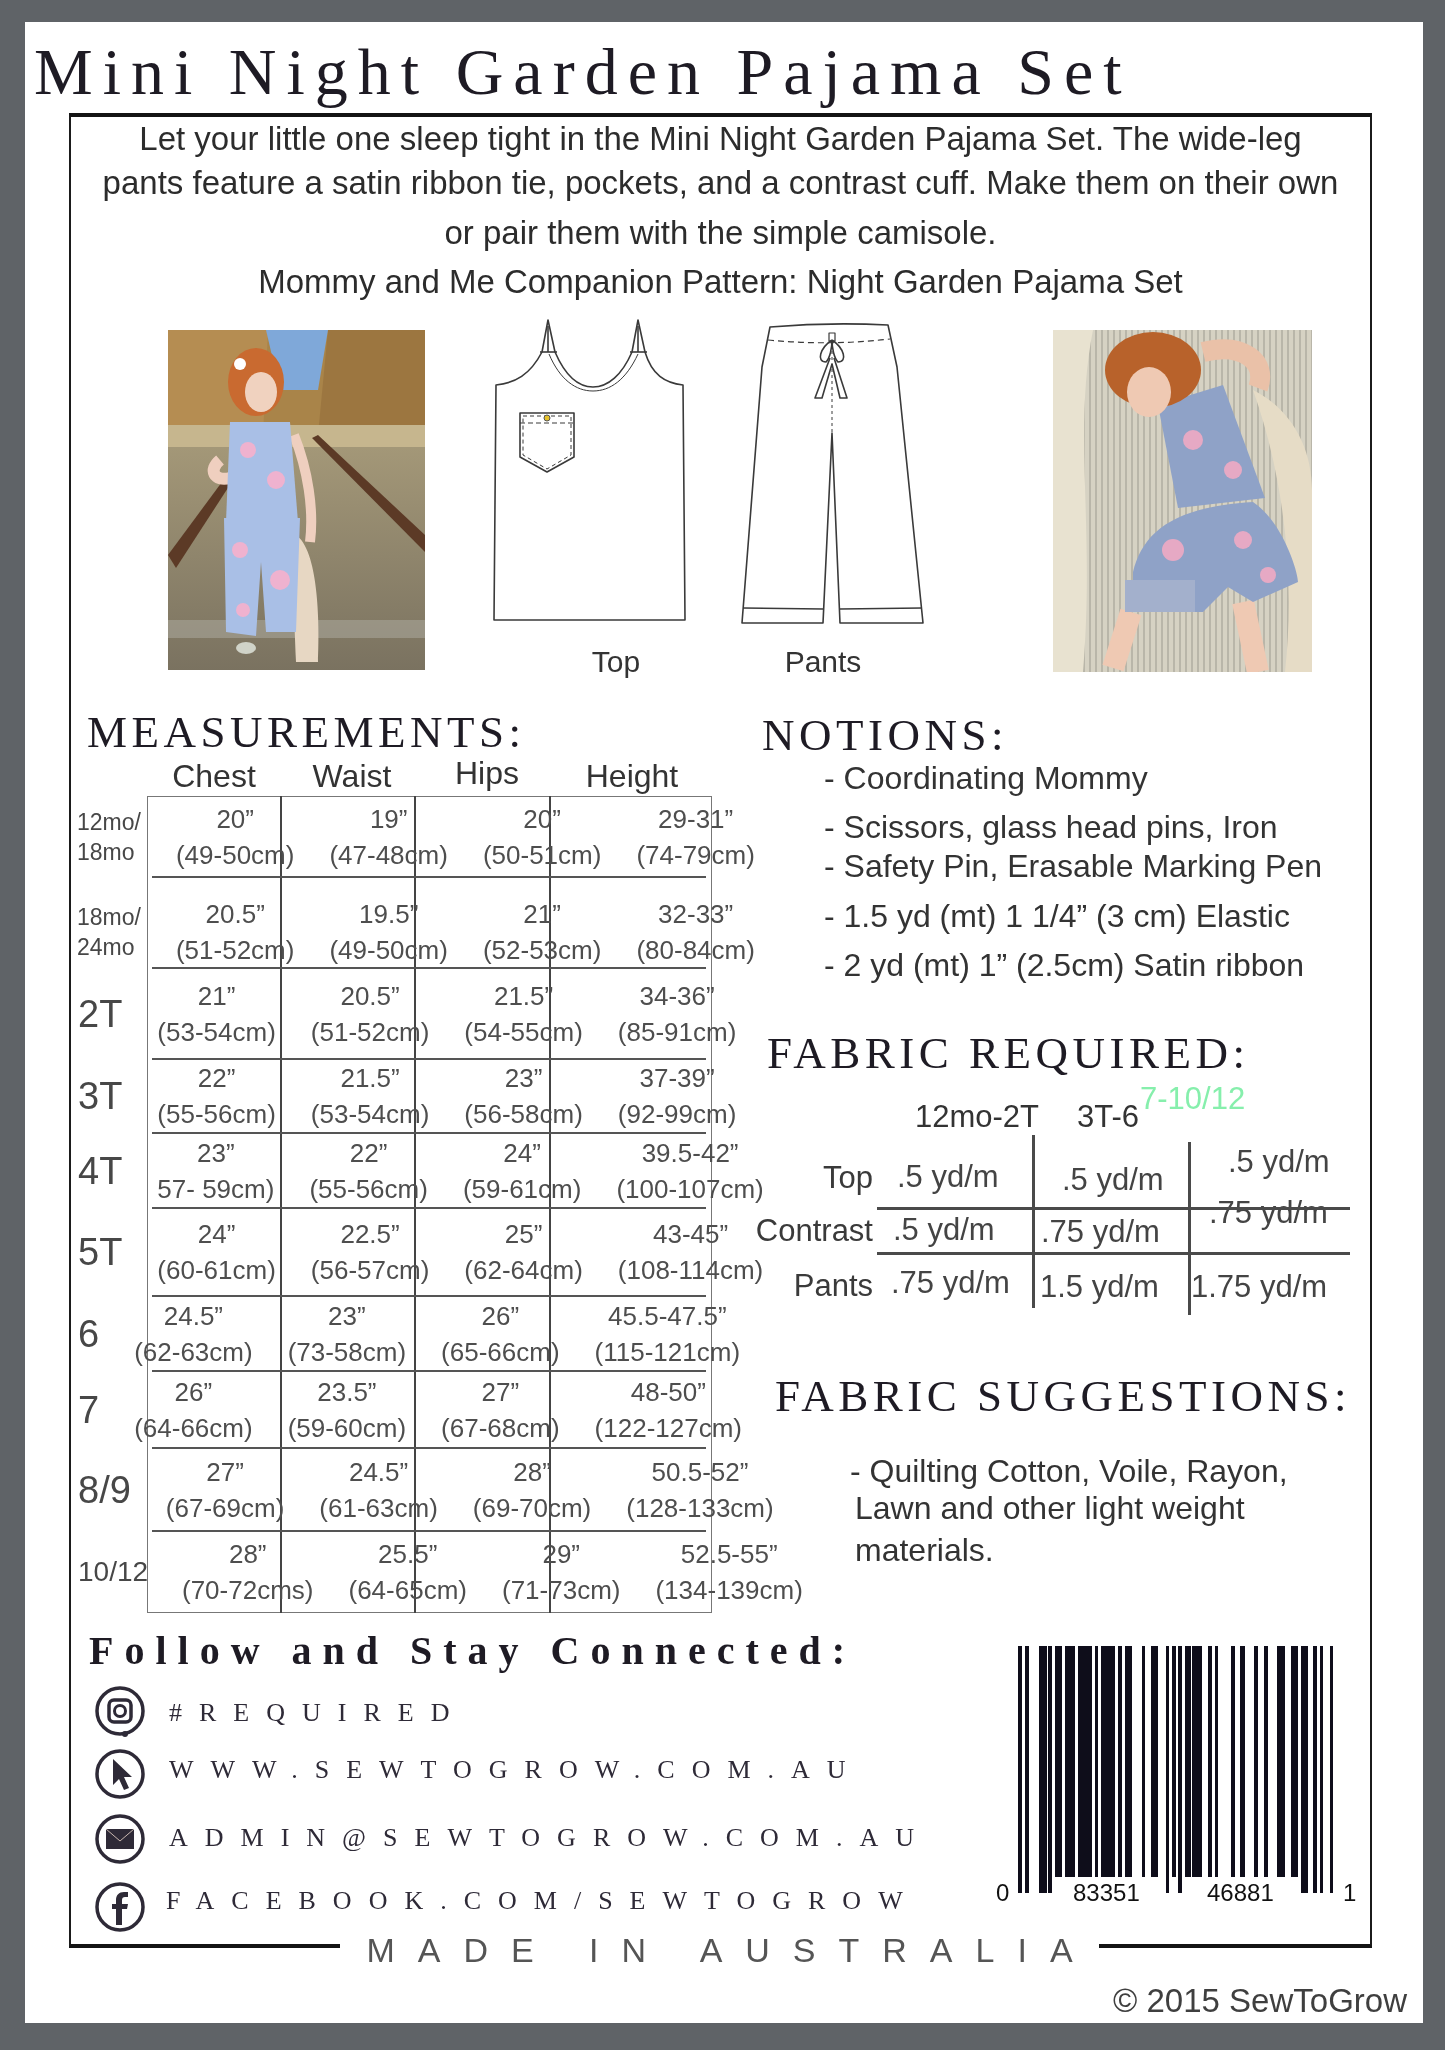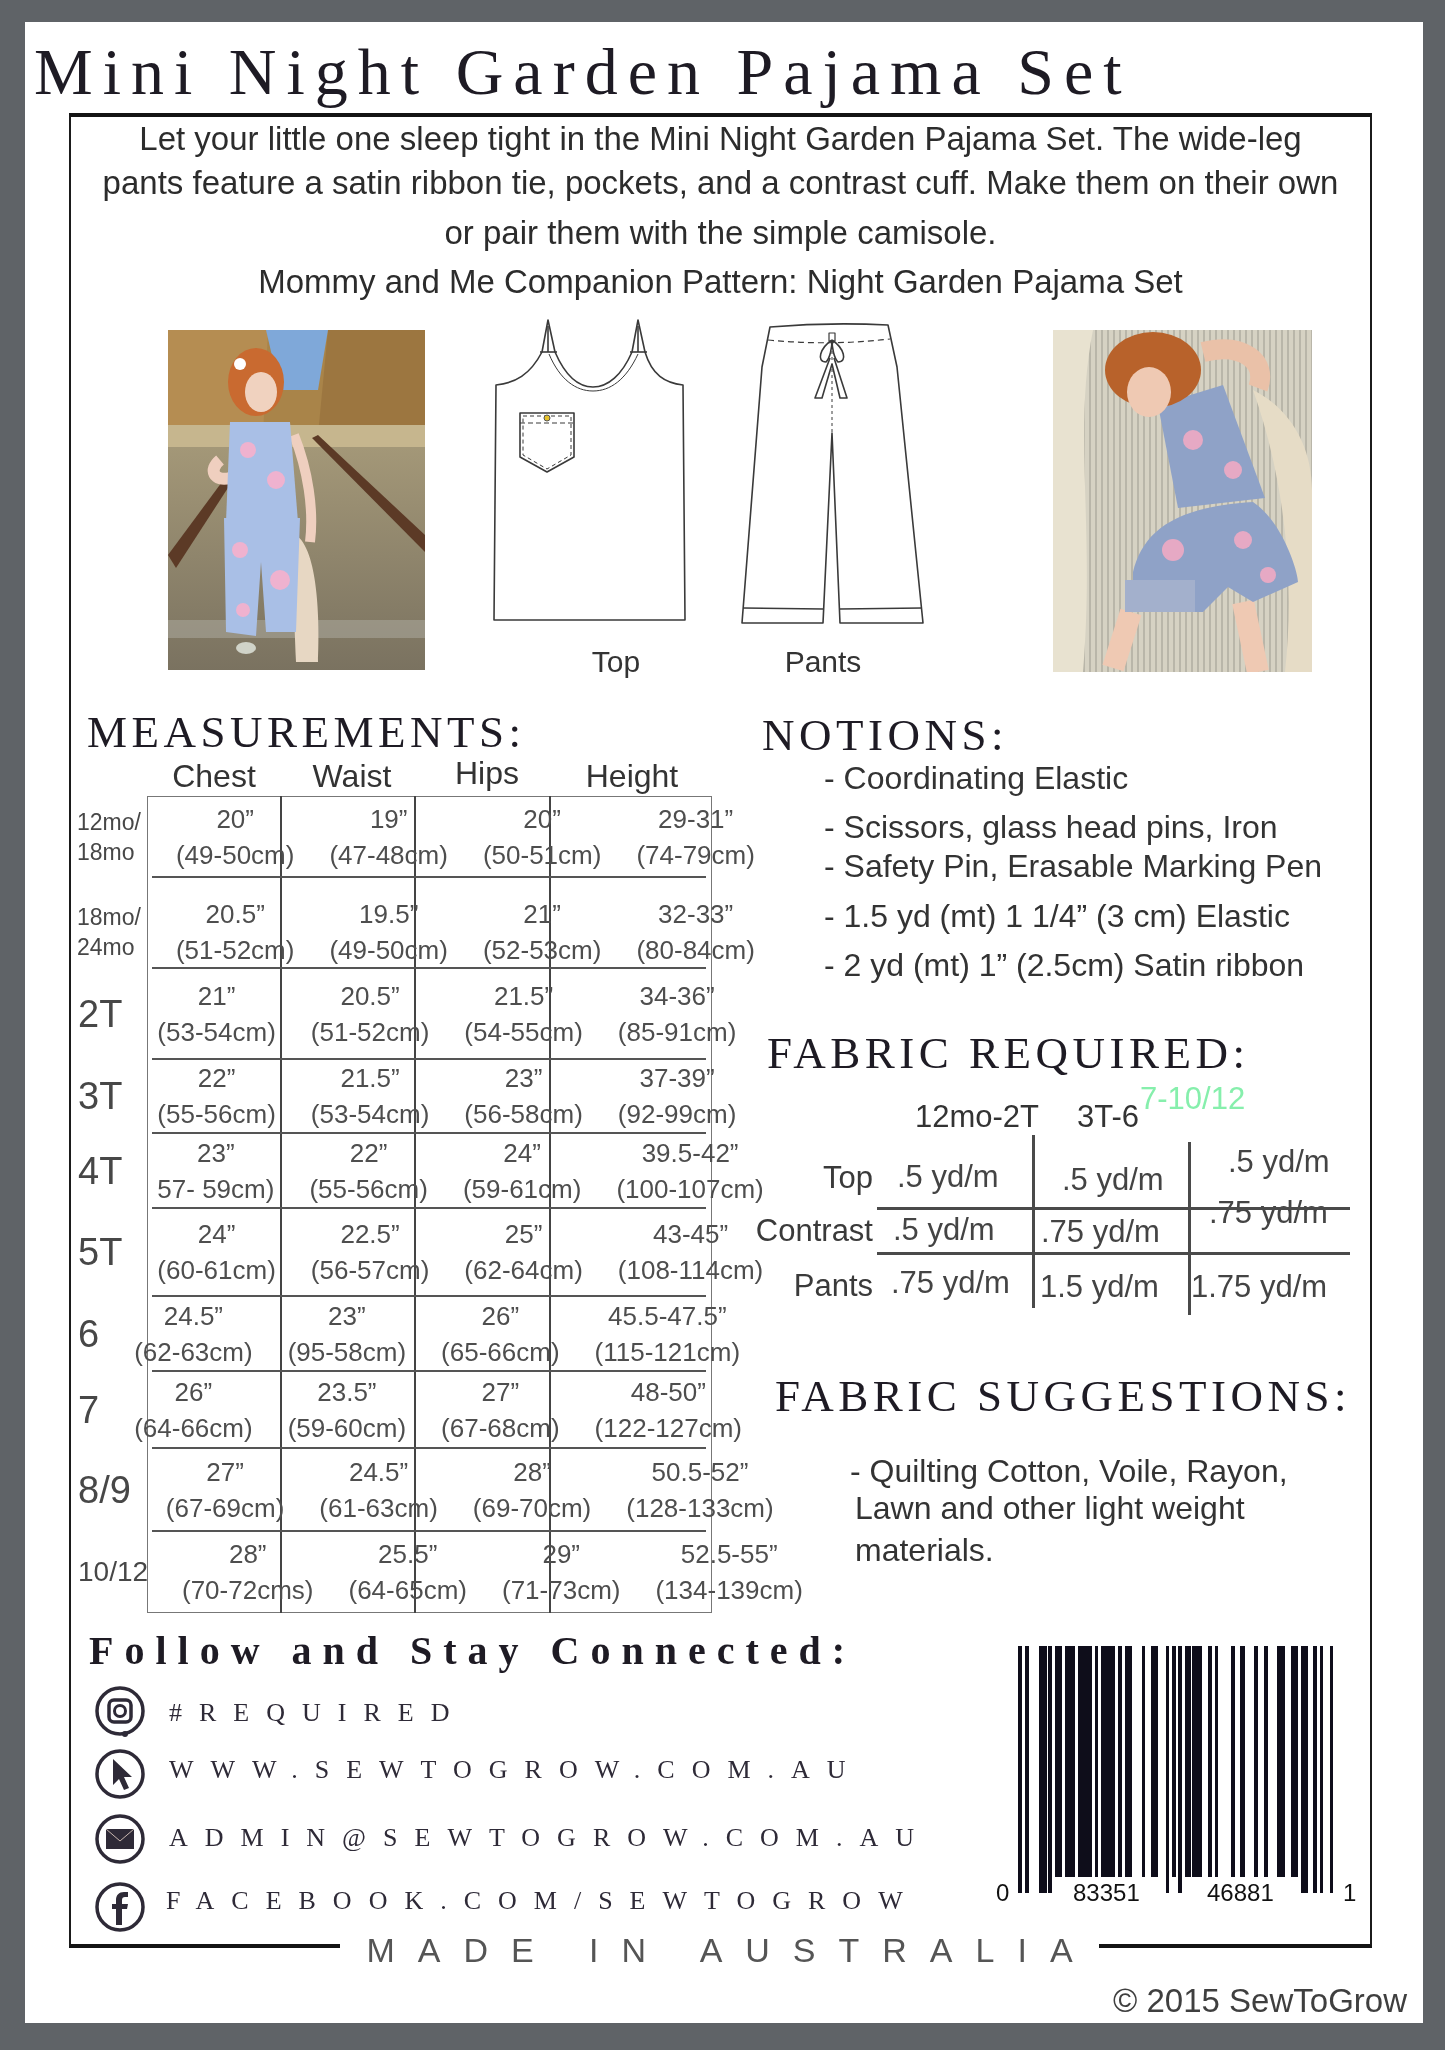--- a/index.html
+++ b/index.html
@@ -291,21 +291,21 @@
 </div>
 
 <div class="mrow" style="top:1296px;height:75px">
   <div class="lbl lbl-lg">6</div>
   <div class="c c1">
       <div>24.5”</div>
       <div>(62-63cm)</div>
     </div>
   <div class="c c2">
       <div>23”</div>
-      <div>(95-58cm)</div>
+      <div>(73-58cm)</div>
     </div>
   <div class="c c3">
       <div>26”</div>
       <div>(65-66cm)</div>
     </div>
   <div class="c c4">
       <div>45.5-47.5”</div>
       <div>(115-121cm)</div>
     </div>
 </div>
@@ -364,21 +364,21 @@
       <div>29”</div>
       <div>(71-73cm)</div>
     </div>
   <div class="c c4">
       <div>52.5-55”</div>
       <div>(134-139cm)</div>
     </div>
 </div>
 
 <div class="abs serif h-sec" style="left:762px;top:710px">NOTIONS:</div>
-<div class="abs notion" style="top:758px">- Coordinating Elastic</div>
+<div class="abs notion" style="top:758px">- Coordinating Mommy</div>
 <div class="abs notion" style="top:807px">- Scissors, glass head pins, Iron</div>
 <div class="abs notion" style="top:846px">- Safety Pin, Erasable Marking Pen</div>
 <div class="abs notion" style="top:896px">- 1.5 yd (mt) 1 1/4” (3 cm) Elastic</div>
 <div class="abs notion" style="top:945px">- 2 yd (mt) 1” (2.5cm) Satin ribbon</div>
 
 <div class="abs serif h-sec" style="left:767px;top:1028px">FABRIC REQUIRED:</div>
 <div class="abs fr" style="left:915px;top:1099px;color:#333">12mo-2T</div>
 <div class="abs fr" style="left:1077px;top:1099px;color:#333">3T-6</div>
 <div class="abs fr" style="left:1140px;top:1081px;color:#86efac">7-10/12</div>
 

